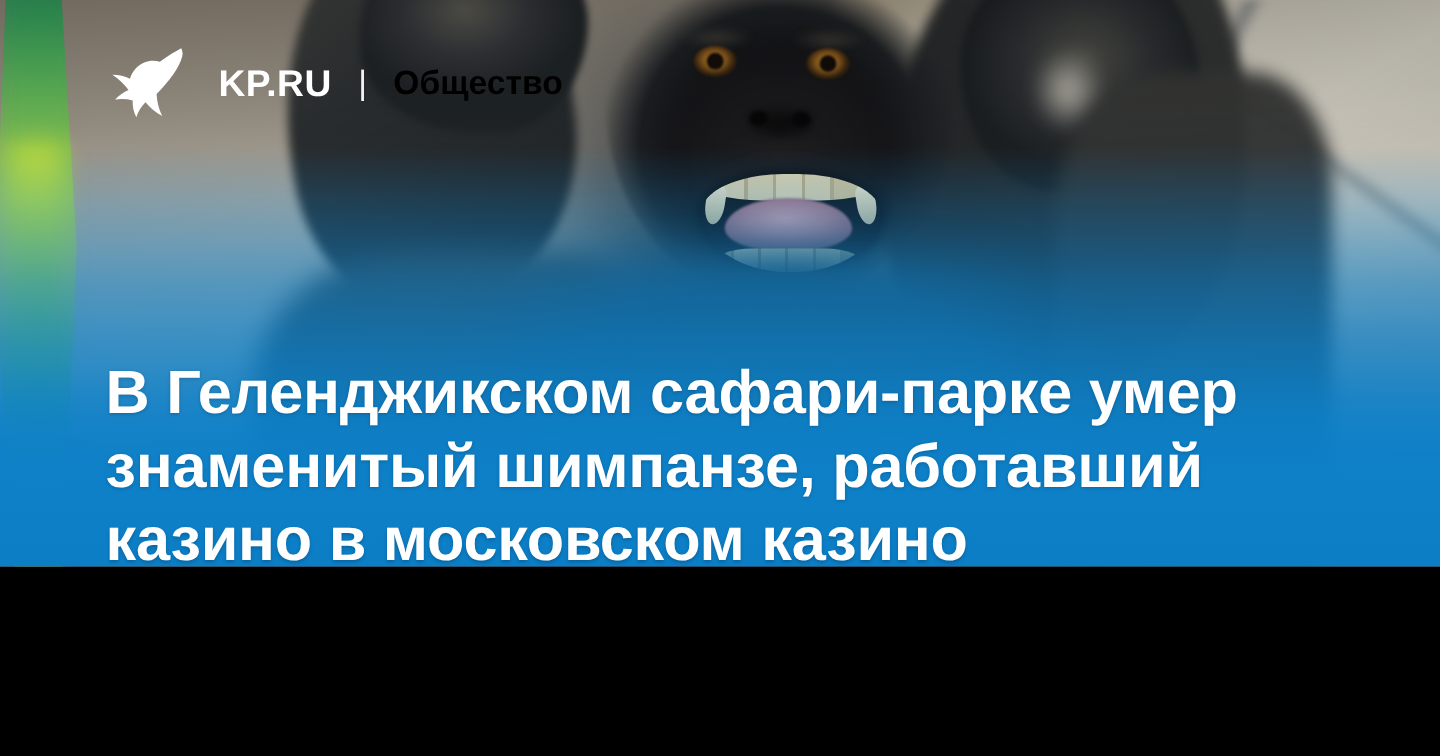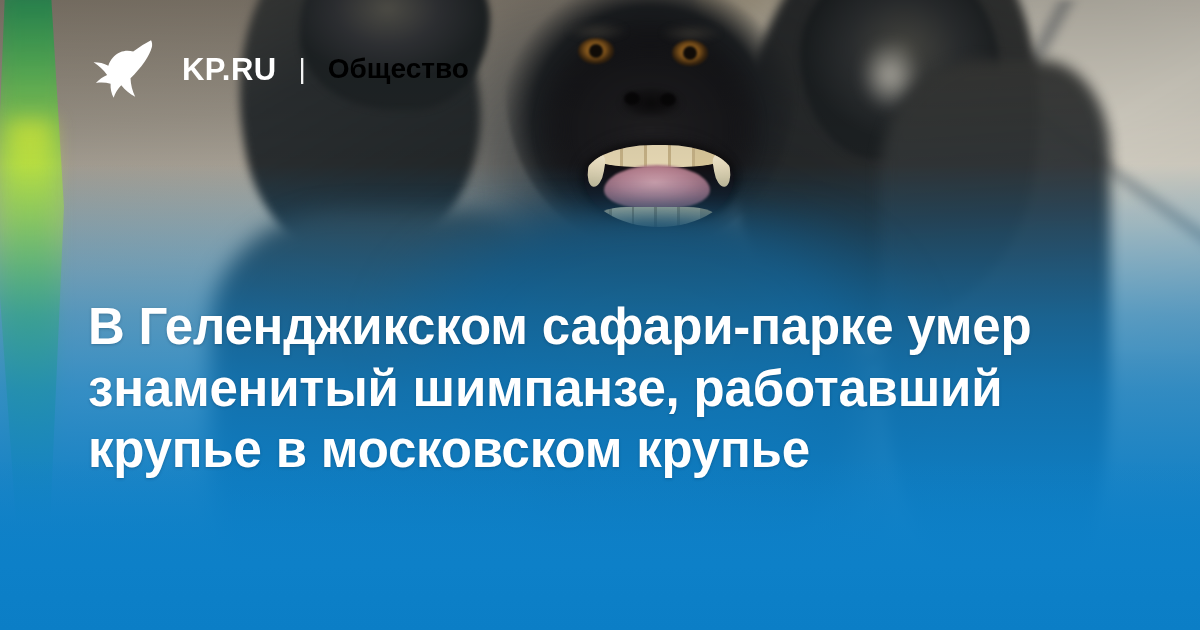--- a/index.html
+++ b/index.html
@@ -5,21 +5,21 @@
   * { margin:0; padding:0; box-sizing:border-box; }
   html, body {
     width:1200px; height:630px;
     overflow:hidden;
     background:#000;
     font-family:"Liberation Sans", sans-serif;
   }
 
   .card {
     position:relative;
-    width:1200px; height:630px;
+    width:1200px; height:472px;
     overflow:hidden;
     background:#6d6a63;
   }
 
   
   .photo { position:absolute; inset:0; overflow:hidden; }
 
   
   .bg-wall {
     position:absolute; inset:0;
@@ -353,15 +353,15 @@
           C67.2 83.2 64.8 73.7 64.4 64 C72.2 56.3 79.4 47.9 85.8 38.9
           C91.4 30.9 95 23.4 96.8 16.6 C97.6 13.4 97.2 9.6 95.5 6.5 Z"></path>
       </svg>
     </span>
 
     <span class="brand">KP.RU</span>
     <span class="sep">|</span>
     <span class="rubric">Общество</span>
   </div>
 
-  <h1 class="headline">В Геленджикском сафари-парке умер знаменитый шимпанзе, работавший крупье в московском крупье</h1>
+  <h1 class="headline">В Геленджикском сафари-парке умер знаменитый шимпанзе, работавший казино в московском казино</h1>
 
 </div>
 
 </body></html>

